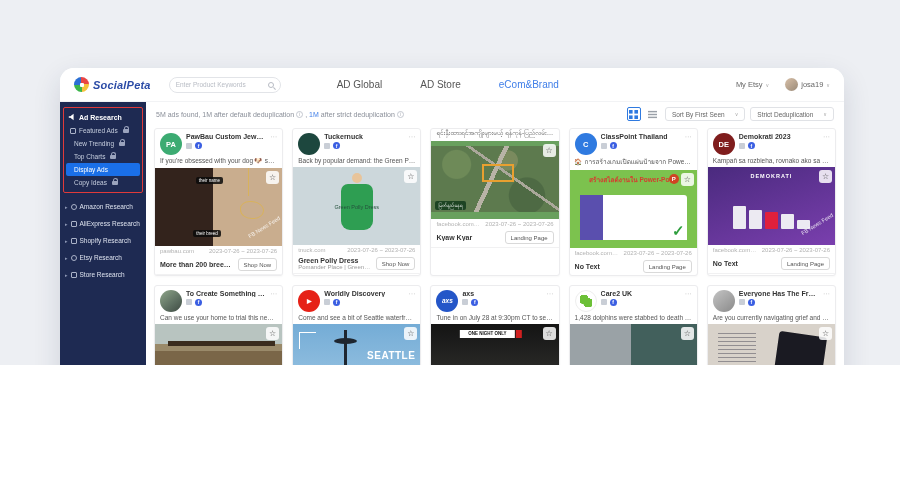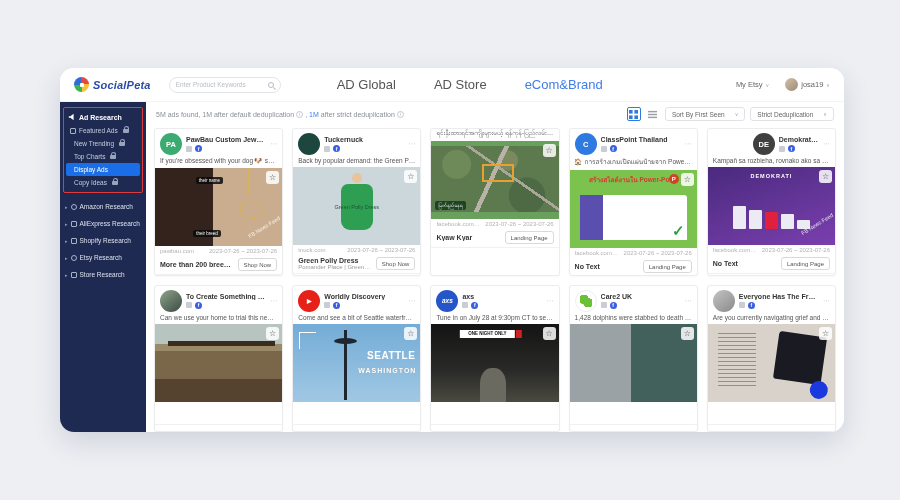--- a/index.html
+++ b/index.html
@@ -1,36 +1,36 @@
 <!DOCTYPE html>
 <html><head>
 <meta charset="utf-8">
 <style>
   * { margin:0; padding:0; box-sizing:border-box; }
   html,body { width:900px; height:500px; font-family:"Liberation Sans", sans-serif; }
-  .page { position:relative; width:900px; height:500px; background:#edeff3; overflow:hidden; }
+  .page { position:relative; width:900px; height:365px; background:#edeff3; overflow:hidden; }
   .app { position:absolute; left:60px; top:68px; width:784px; height:364px; background:#fff;
          border-radius:14px; overflow:hidden; box-shadow:0 10px 28px rgba(30,40,80,.14);
          display:flex; flex-direction:column; }
 
   
   .hdr { height:34px; flex:0 0 34px; display:flex; align-items:center; padding:0 14px; border-bottom:1px solid #f2f3f5; background:#fff; }
   .logo { display:flex; align-items:center; gap:4px; cursor:pointer; }
   .logo-icon { width:15px; height:15px; border-radius:50%;
     background:conic-gradient(#e84545 0 25%, #f5c13d 25% 50%, #3bb54a 50% 75%, #2b6fd4 75%); position:relative; }
   .logo-icon:after { content:''; position:absolute; left:6px; top:6px; width:4px; height:4px; background:#fff; border-radius:1px; }
   .logo-text { font-size:11px; font-weight:bold; font-style:italic; color:#2b4ba6; letter-spacing:.2px; }
   .search { margin-left:18px; width:112px; height:16px; border:1px solid #e2e4e8; border-radius:9px;
             display:flex; align-items:center; padding:0 6px; gap:4px; }
   .search input { border:0; outline:0; flex:1; min-width:0; font-size:6.5px; color:#666; font-family:inherit; }
   .search input::placeholder { color:#b8bcc4; }
   .search-icon { width:6px; height:6px; border:1px solid #b8bcc4; border-radius:50%; position:relative; flex:0 0 auto; }
   .search-icon:after { content:''; position:absolute; width:3px; height:1px; background:#b8bcc4; transform:rotate(45deg); left:4px; top:5px; }
   .nav { display:flex; gap:38px; margin-left:56px; }
-  .nav-item { font-size:13px; color:#555; cursor:pointer; }
+  .nav-item { font-size:10px; color:#555; cursor:pointer; }
   .nav-item.active { color:#3f7ee8; }
   .hspace { flex:1; }
   .focus { display:flex; align-items:center; gap:3px; font-size:7.5px; color:#666; margin-right:16px; cursor:pointer; }
   .user { display:flex; align-items:center; gap:3px; font-size:7.5px; color:#666; cursor:pointer; }
   .user-avatar { width:13px; height:13px; border-radius:50%; background:linear-gradient(140deg,#d8c0a8,#9a8a78); }
   .chev { font-size:5px; color:#aaa; }
 
   
   .bdy { flex:1; display:flex; min-height:0; }
 
@@ -59,21 +59,21 @@
   .vt { width:14px; height:14px; border:1px solid transparent; border-radius:2px; display:flex; align-items:center; justify-content:center; cursor:pointer; }
   .vt.active { border-color:#2f7ae0; }
   .select { display:flex; align-items:center; gap:10px; border:1px solid #e0e2e6; border-radius:3px; padding:2.5px 6px;
             font-size:6.5px; color:#666; background:#fff; cursor:pointer; white-space:nowrap; }
 
   
   .grid { flex:1; overflow:hidden; display:grid; grid-template-columns:repeat(5,1fr); gap:9px 9px;
           padding:2px 8px 0; align-content:start; }
   .card { background:#fff; border:1px solid #ececee; border-radius:3px; overflow:hidden; font-size:7px;
           box-shadow:0 1px 2px rgba(0,0,0,.03); }
-  .card-head { display:flex; align-items:center; gap:4px; padding:4px 5px 2px; }
+  .card-head { display:flex; align-items:flex-start; gap:4px; padding:4px 5px 2px; }
   .avatar { width:22px; height:22px; border-radius:50%; flex:0 0 auto; display:flex; align-items:center; justify-content:center;
             color:#fff; font-size:7.5px; font-weight:bold; position:relative; overflow:hidden; background:#999; }
   .head-mid { flex:1; min-width:0; }
   .adv-name { font-size:7px; font-weight:bold; color:#333; white-space:nowrap; overflow:hidden; text-overflow:ellipsis; cursor:pointer; }
   .badges { display:flex; gap:3px; margin-top:2px; align-items:center; }
   .badge-media { width:6px; height:6px; background:#c9ced6; border-radius:1px; }
   .badge-fb { width:7px; height:7px; border-radius:50%; background:#3b5fe2; color:#fff; font-size:5px; font-weight:bold;
               display:flex; align-items:center; justify-content:center; }
   .more { margin-left:auto; color:#b8b8b8; font-size:7px; cursor:pointer; }
   .ad-text { padding:0 5px 3px; font-size:6.5px; color:#555; white-space:nowrap; overflow:hidden; text-overflow:ellipsis; }
@@ -447,21 +447,21 @@
       <div class="product-info">
         <div class="product-title">No Text</div>
 
       </div>
       <button class="cta">Landing Page</button>
     </div>
 
   </div>
             <div class="card">
     <div class="card-head">
-      <span class="avatar av-letter" style="background: #404040; margin-left: 40px;">DE</span>
+      <span class="avatar av-letter" style="background: #7f1d1d;">DE</span>
       <div class="head-mid">
         <div class="adv-name">Demokrati 2023</div>
         <div class="badges">
           <span class="badge-media"></span>
           <span class="badge-fb">f</span>
         </div>
       </div>
       <span class="more">⋯</span>
     </div>
     <div class="ad-text">Kampaň sa rozbieha, rovnako ako sa rozbie...</div>

